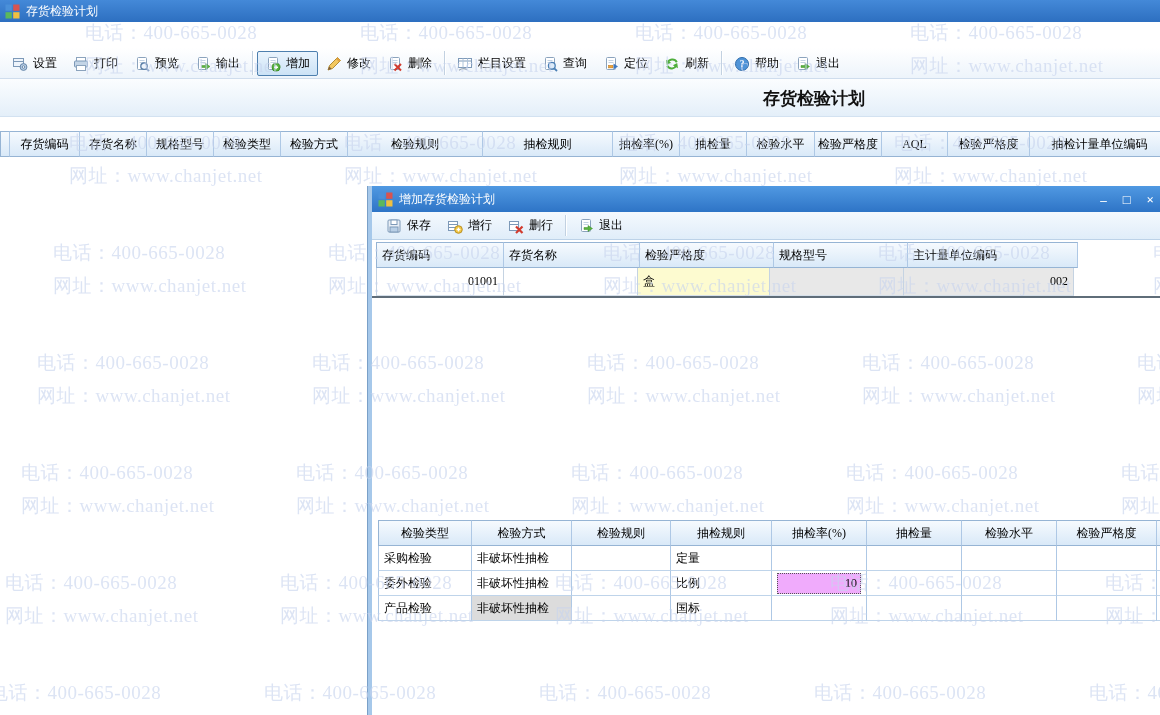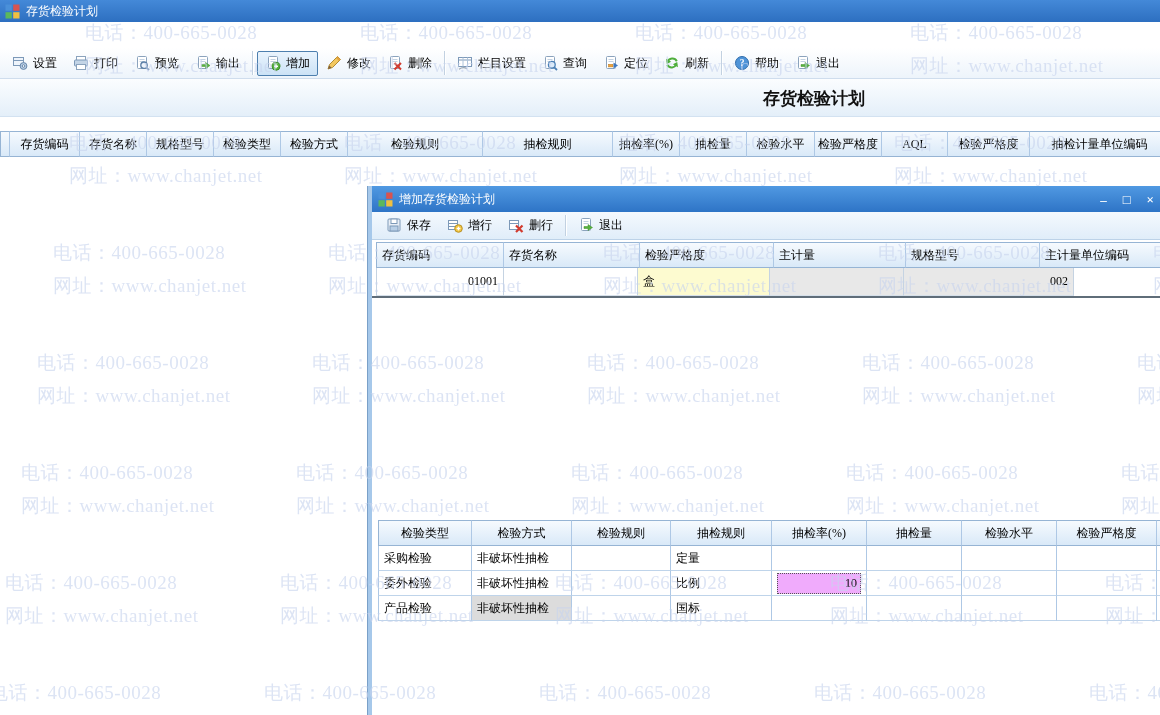--- a/index.html
+++ b/index.html
@@ -12,21 +12,21 @@
   .main-titlebar{position:absolute;left:0;top:0;width:100%;height:22px;
     background:linear-gradient(#4489d8,#2d6fc0);display:flex;align-items:center;padding:0 5px;}
   .titlebar-text{color:#fff;font-size:12px;margin-left:6px;}
   .appicon{width:15px;height:15px;display:inline-flex;}
   .menubar{position:absolute;left:0;top:22px;width:100%;height:26px;
     background:linear-gradient(#dfeaf6,#ffffff);display:flex;align-items:center;padding-left:4px;}
   .menu-item{padding:4px 12px;cursor:default;}
   .toolbar{position:absolute;left:0;top:48px;width:100%;height:31px;
     background:linear-gradient(#ffffff,#edf4fb);border-bottom:1px solid #cfdded;
     display:flex;align-items:center;padding:0 4px;}
-  .tbtn{display:flex;align-items:flex-start;gap:5px;padding:3px 7px;border:1px solid transparent;border-radius:2px;}
+  .tbtn{display:flex;align-items:flex-end;gap:5px;padding:3px 7px;border:1px solid transparent;border-radius:2px;}
   .tbtn.active{border:1px solid #4d7fae;background:linear-gradient(#eaf4fd,#cbe2f6);}
   .tsep{width:1px;align-self:stretch;margin:3px 4px;background:#c2d1e1;box-shadow:1px 0 0 #fff;}
   .ic{width:16px;height:16px;display:inline-flex;align-items:center;justify-content:center;}
   .titleband{position:absolute;left:0;top:79px;width:100%;height:38px;
     background:linear-gradient(#fbfdff,#e4eff9);border-bottom:1px solid #d3e2f1;}
   .pagetitle{position:absolute;left:763px;top:8px;font-size:17px;font-weight:bold;color:#111;}
   
   .grid-hrow{display:flex;}
   .hcell{height:26px;flex:none;display:flex;align-items:center;justify-content:center;
     background:linear-gradient(#f6fafe,#d9e9f8);border-right:1px solid #aec8e5;
@@ -316,21 +316,20 @@
             </svg>
           </span>
           <span>退出</span>
         </div>
       </div>
     <div class="dlg-header-grid" id="dlg-header-grid">
         <div class="grid-hrow">
           <div class="hcell" style="width: 128px; justify-content: flex-start; padding-left: 5px;">存货编码</div>
           <div class="hcell" style="width: 136px; justify-content: flex-start; padding-left: 5px;">存货名称</div>
           <div class="hcell" style="width: 134px; justify-content: flex-start; padding-left: 5px;">检验严格度</div>
-          <div class="hcell" style="width: 132px; justify-content: flex-start; padding-left: 5px;">主计量</div>
           <div class="hcell" style="width: 134px; justify-content: flex-start; padding-left: 5px;">规格型号</div>
           <div class="hcell" style="width: 170px; justify-content: flex-start; padding-left: 5px;">主计量单位编码</div>
         </div>
         <div class="vrow">
           <div class="vcell" style="width: 128px; justify-content: flex-end;">01001</div>
           <div class="vcell" style="width: 134px;"></div>
           <div class="vcell" style="width: 132px; background: rgb(253, 251, 208);">盒</div>
           <div class="vcell" style="width: 134px; background: rgb(232, 232, 232);"></div>
           <div class="vcell" style="width: 170px; background: rgb(232, 232, 232); justify-content: flex-end;">002</div>
         </div>

